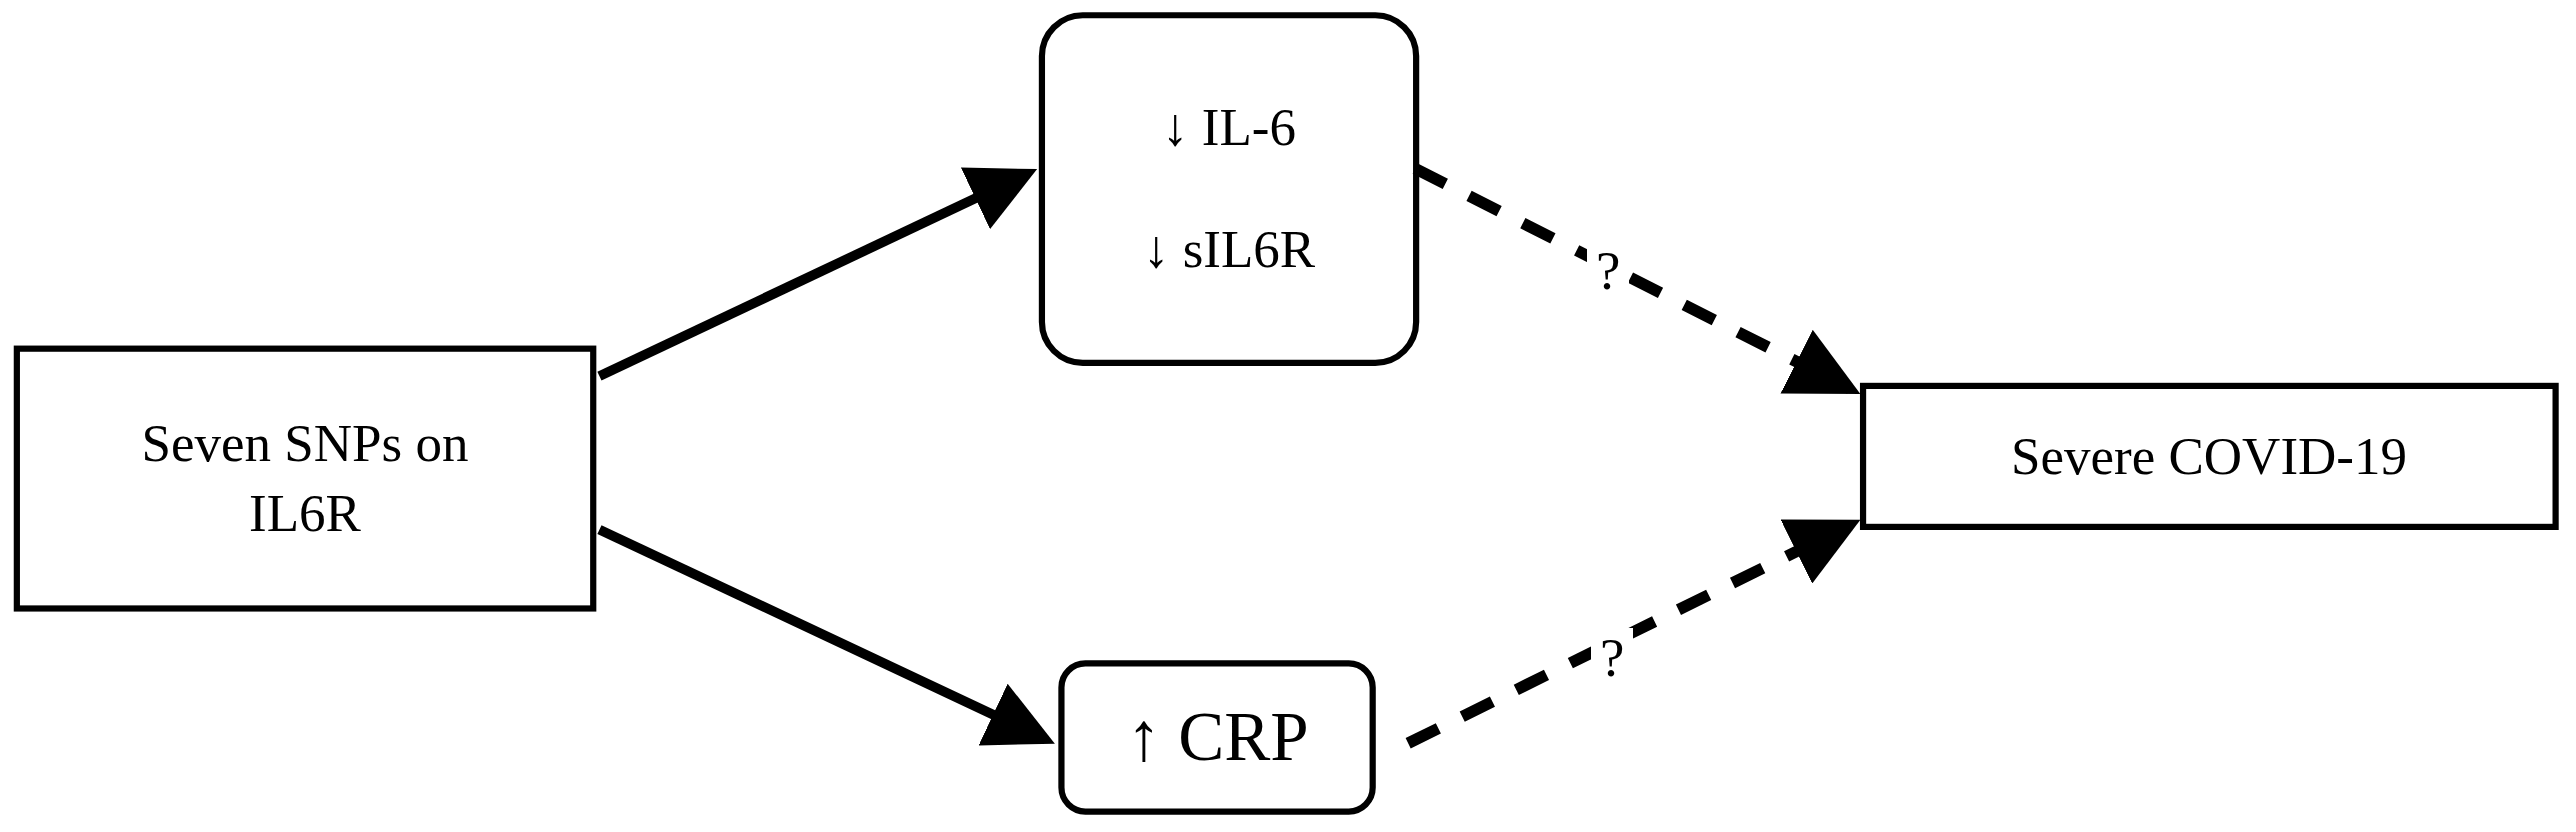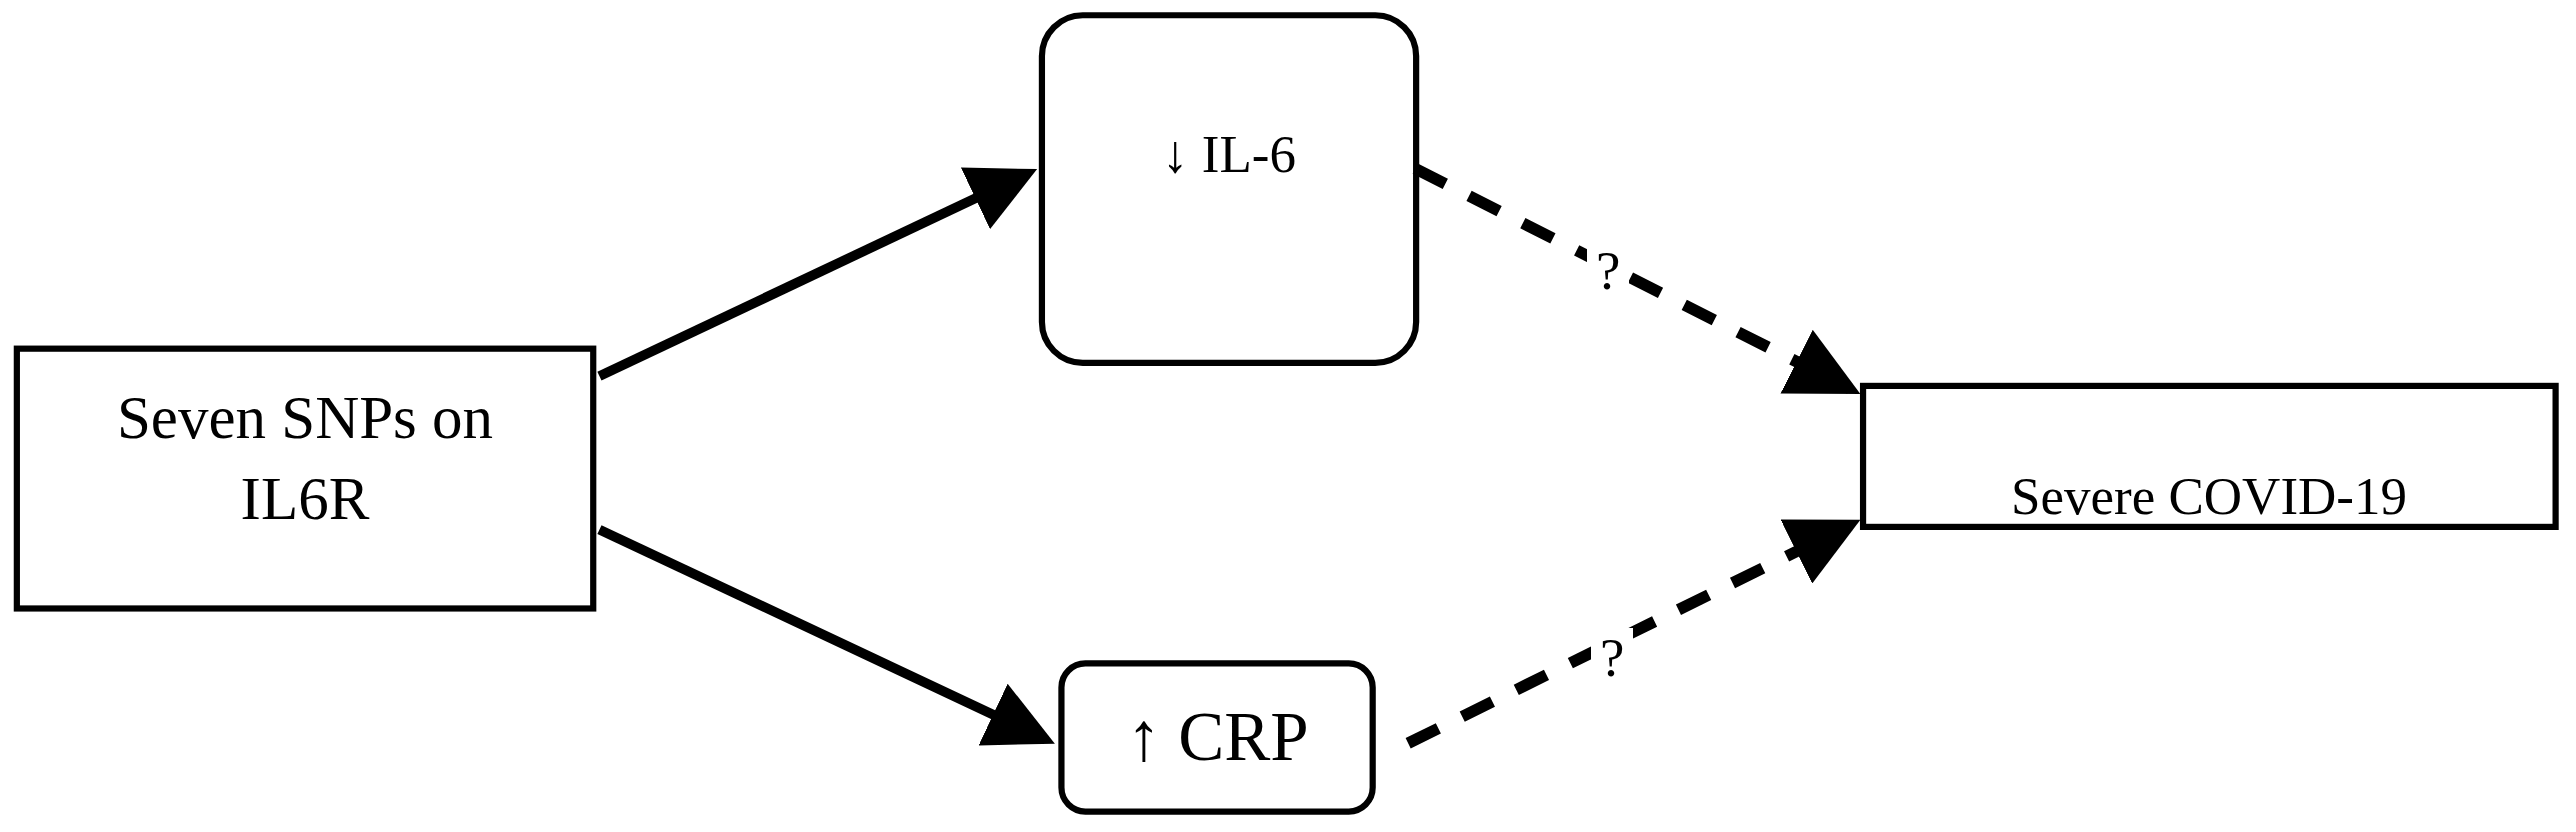--- a/index.html
+++ b/index.html
@@ -38,36 +38,35 @@
     pointer-events: none;
   }
   .line1, .line2 {
     display: block;
     white-space: nowrap;
   }
   .italic { }
 
   
   #node-snps-label {
-    left: 14px; top: 326px; width: 582px; height: 265px;
-    font-size: 61px; line-height: 1.32;
+    left: 14px; top: 346px; width: 582px; height: 265px;
+    font-size: 53px; line-height: 1.32;
   }
   #node-il6-label {
     left: 1039px; top: 12.4px; width: 380px; height: 353px;
     font-size: 53px; line-height: 1.0;
   }
   #node-il6-label .line1 { margin-bottom: 69px; }
   #node-crp-label {
     left: 1059px; top: 661px; width: 317px; height: 153px;
     font-size: 69px;
   }
   #node-covid-label {
     left: 1860px; top: 383px; width: 698px; height: 146px;
     font-size: 53px;
-    margin-top: 40px;
   }
   .qmark {
     position: absolute;
     font-family: "Liberation Serif", "DejaVu Serif", serif;
     font-size: 55px;
     color: #000000;
     background: #ffffff;
     line-height: 1;
     padding: 1.8px 9px;
     pointer-events: none;
@@ -107,20 +106,21 @@
     <line x1="1588" y1="838" x2="2086" y2="592" stroke="#000000" stroke-width="13" stroke-dasharray="38 30" marker-end="url(#arrow-dashed)"></line>
   </svg>
 
   <div class="node-label" id="node-snps-label">
     <span class="line1">Seven SNPs on</span>
     <span class="line2 italic">IL6R</span>
   </div>
 
   <div class="node-label" id="node-il6-label">
     <span class="line1">↓ IL-6</span>
+    <span class="line2">↓ sIL6R</span>
   </div>
 
   <div class="node-label" id="node-crp-label">
     <span class="line1">↑ CRP</span>
   </div>
 
   <div class="node-label" id="node-covid-label">
     <span class="line1">Severe COVID-19</span>
   </div>
 

